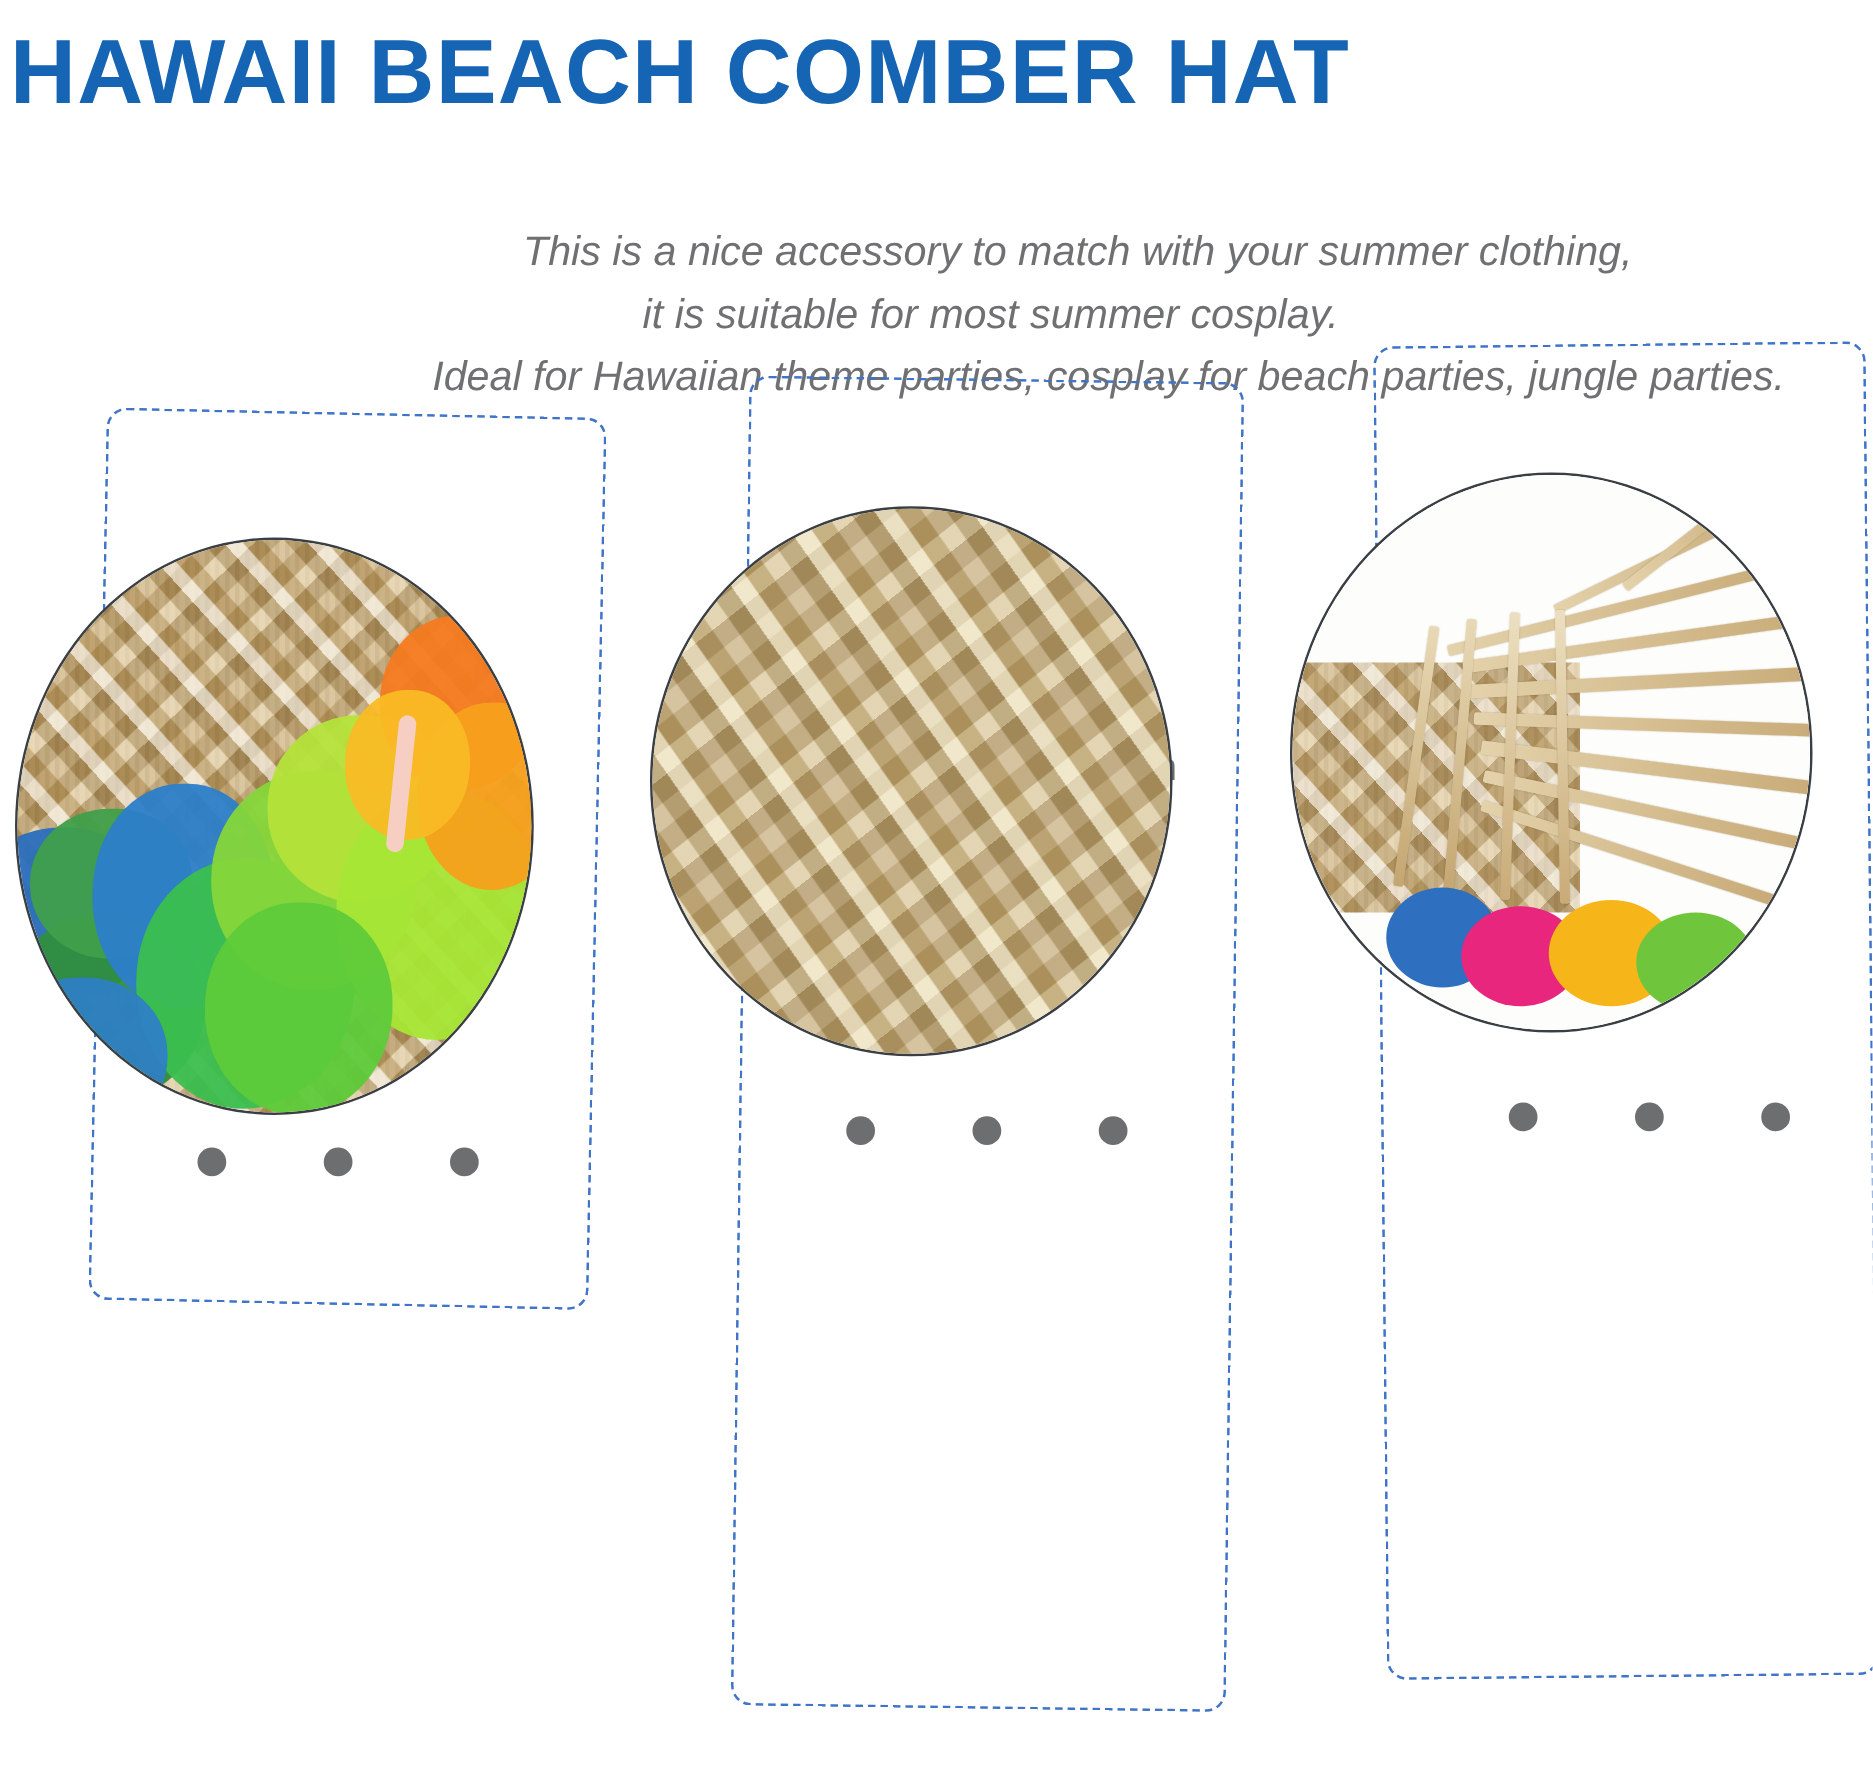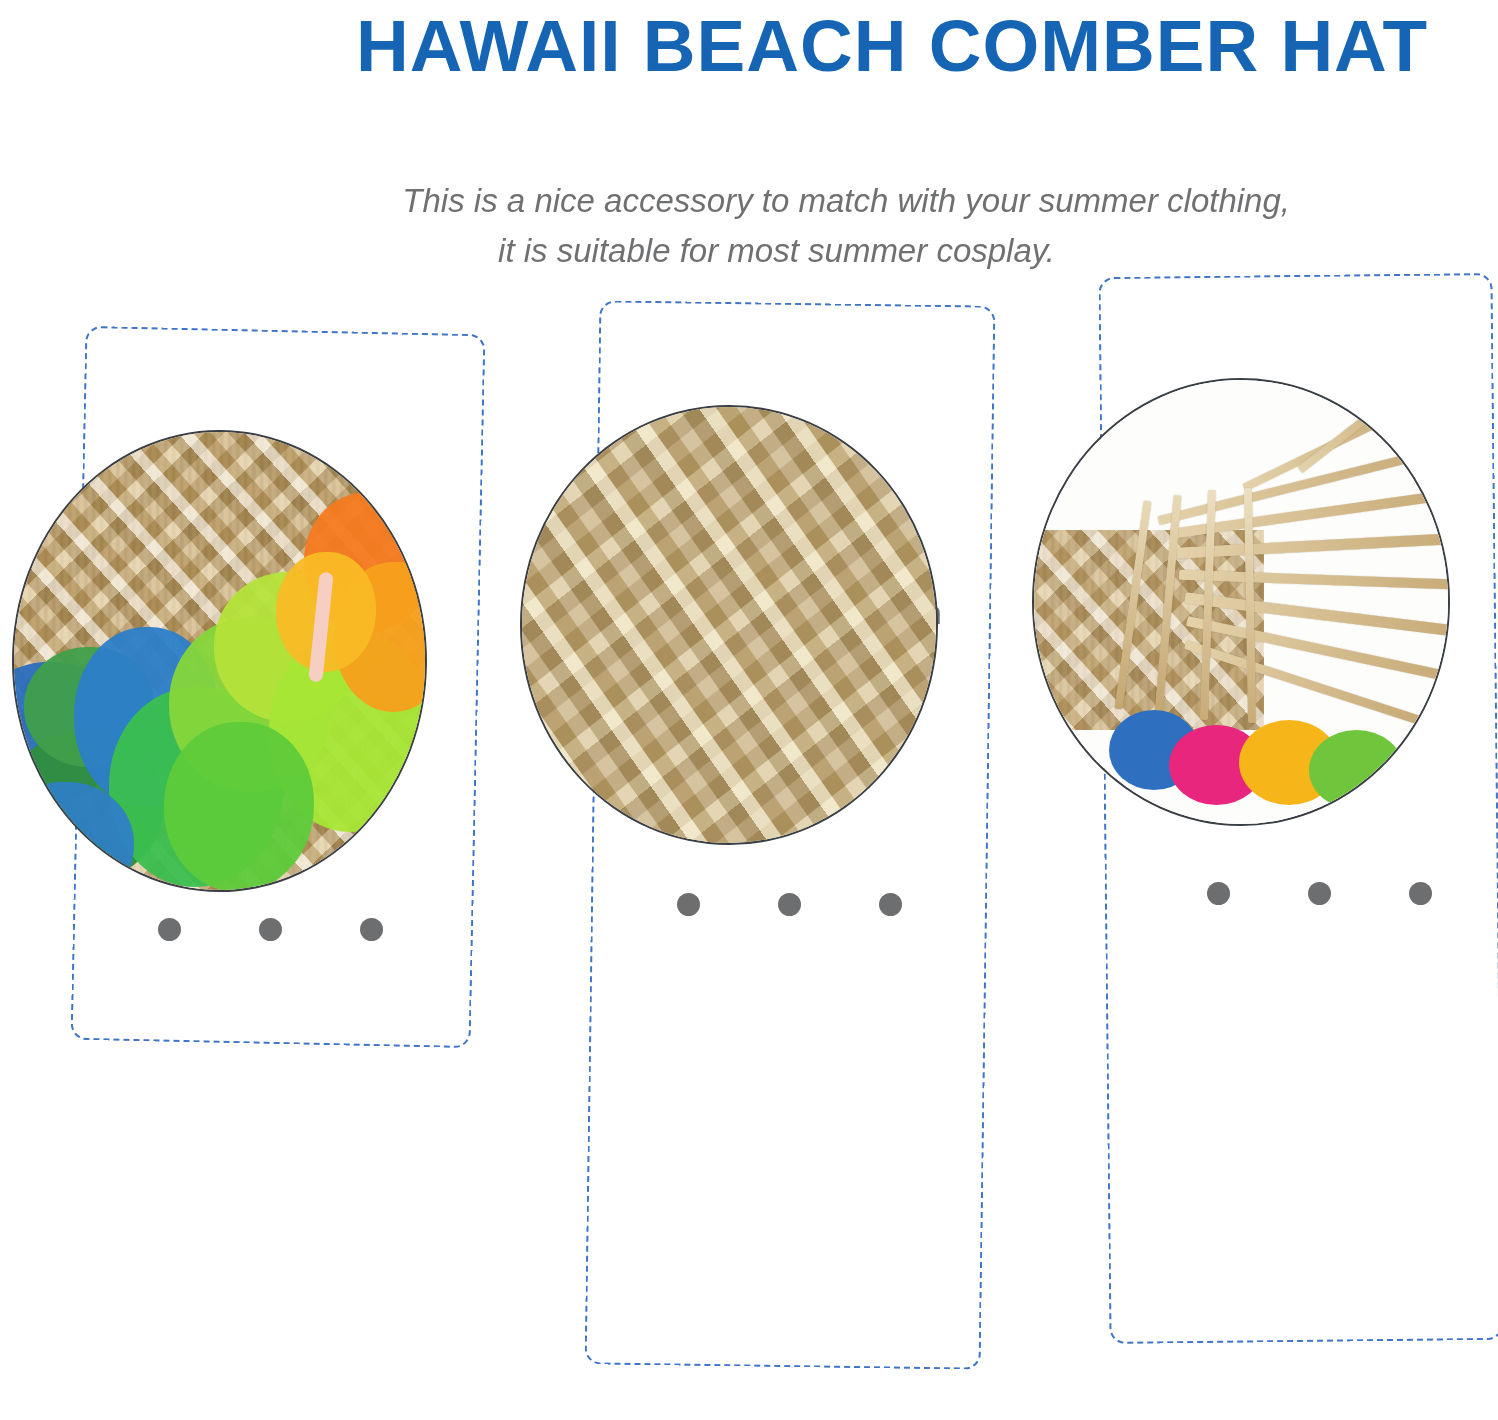--- a/index.html
+++ b/index.html
@@ -12,35 +12,35 @@
     height: 1420px;
     position: relative;
     overflow: hidden;
     font-family: "Liberation Sans", sans-serif;
   }
 
   
   .title {
     position: absolute;
     left: 0;
-    top: 4px;
+    top: 16px;
     width: 1420px;
-    text-align: right;
+    text-align: left;
     font-family: "Liberation Sans", sans-serif;
     font-weight: bold;
     font-size: 73px;
     letter-spacing: 1px;
     color: #1565b4;
     white-space: nowrap;
     padding-left: 8px;
   }
 
   .subtitle-block {
     position: absolute;
-    left: 0;
+    left: 16px;
     top: 176px;
     width: 1440px;
     color: #6f7072;
     font-family: "Liberation Sans", sans-serif;
     font-style: italic;
     font-size: 33px;
     line-height: 50px;
   }
   .sub-line {
     display: block;
@@ -163,20 +163,21 @@
   }
 </style>
 </head>
 <body>
 
 <div class="title">HAWAII BEACH COMBER HAT</div>
 
 <div class="subtitle-block">
   <span class="sub-line sub-1">This is a nice accessory to match with your summer clothing,</span>
   <span class="sub-line sub-2">it is suitable for most summer cosplay.</span>
+  <span class="sub-line sub-3">Ideal for Hawaiian theme parties, cosplay for beach parties, jungle parties.</span>
 </div>
 
 <div class="card-frame frame-1"></div>
 <div class="card-frame frame-2"></div>
 <div class="card-frame frame-3"></div>
 
 <div class="card-text text-1">
   <div>The edges were</div>
   <div>decorated with</div>
   <div>iridescent flowers</div>

